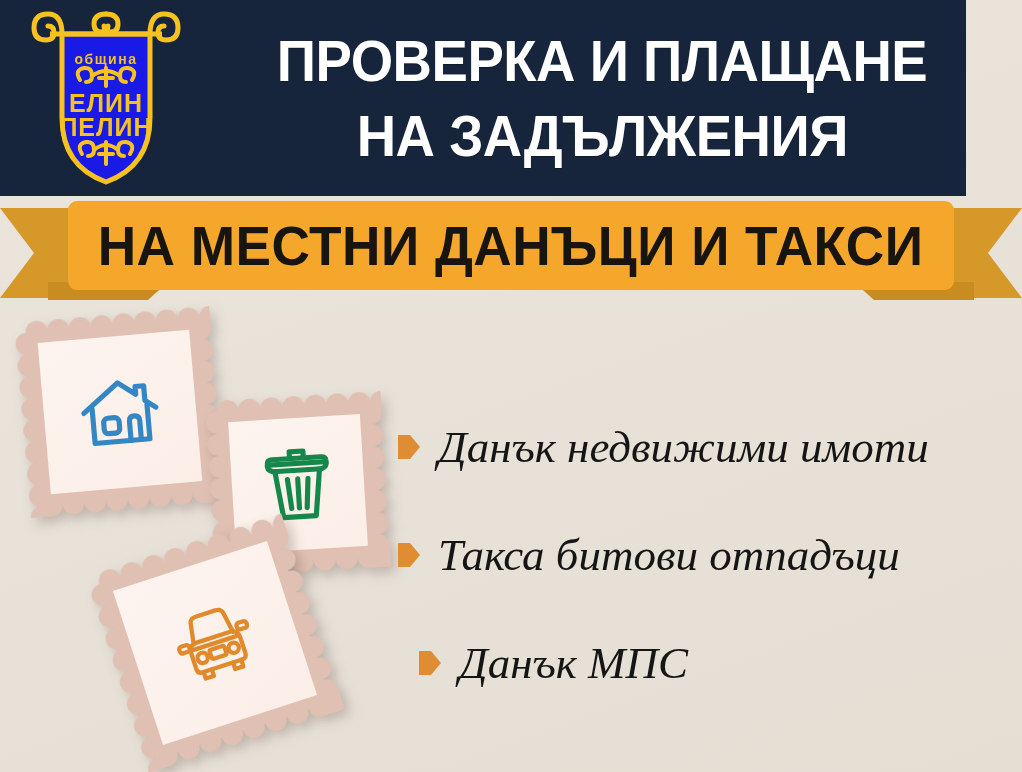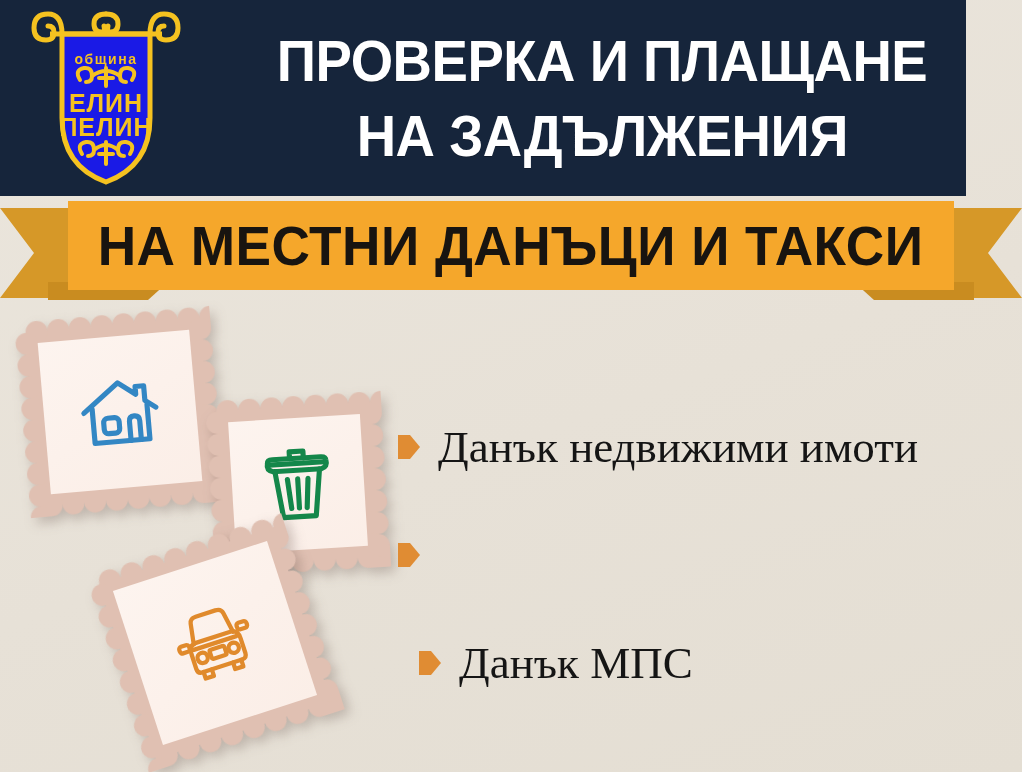--- a/index.html
+++ b/index.html
@@ -54,21 +54,21 @@
     clip-path:polygon(0 0,120px 0,86px 45px,120px 90px,0 90px);
   }
   .ribbon-fold{
     position:absolute;top:86px;height:18px;background:#c98c20;
   }
   .ribbon-fold.left{left:48px;width:120px;clip-path:polygon(0 0,120px 0,100px 18px,0 18px);}
   .ribbon-fold.right{right:48px;width:120px;clip-path:polygon(0 0,120px 0,120px 18px,20px 18px);}
   .ribbon-main{
     position:absolute;left:68px;top:5px;width:886px;height:89px;
     background:#f5a72b;
-    display:flex;align-items:center;justify-content:center;
+    display:flex;align-items:center;justify-content:center;border-radius:9px;
   }
   .ribbon-text{
     color:#181410;
     font-family:"Liberation Sans",sans-serif;
     font-weight:bold;font-size:56px;letter-spacing:0.5px;
     white-space:nowrap;transform:scaleX(0.95);
   }
 
   
   .stamp{position:absolute;width:196px;height:196px;}
@@ -87,21 +87,21 @@
   }
   .stamp .glyph svg{width:86px;height:86px;}
 
   #stamp-house{left:22px;top:314px;transform:rotate(-5deg);}
   #stamp-trash{left:210px;top:396px;transform:rotate(-3.5deg);width:176px;height:176px;}
   #stamp-car{left:112px;top:540px;transform:rotate(-18deg);width:206px;height:206px;}
 
   
   .bullets{position:absolute;left:398px;top:418px;width:612px;}
   .bullet-row{
-    display:flex;align-items:center;height:58px;margin-bottom:50px;
+    display:flex;align-items:center;height:58px;margin-bottom:50px;font-style:italic;
   }
   .bullet-row:last-child{margin-bottom:10px;padding-left:21px;}
   .bullet-mark{
     width:22px;height:24px;flex:0 0 22px;margin-right:18px;
     background:#e08c33;
     clip-path:polygon(0 0,12px 0,22px 12px,12px 24px,0 24px);
   }
   .bullet-label{
     font-family:"Liberation Serif",serif;
     font-size:45px;color:#151515;line-height:1;white-space:nowrap;
@@ -327,20 +327,21 @@
 
   <div class="bullets">
 
     <div class="bullet-row">
       <span class="bullet-mark"></span>
       <span class="bullet-label">Данък недвижими имоти</span>
     </div>
 
     <div class="bullet-row">
       <span class="bullet-mark"></span>
+      <span class="bullet-label">Такса битови отпадъци</span>
     </div>
 
     <div class="bullet-row">
       <span class="bullet-mark"></span>
       <span class="bullet-label">Данък МПС</span>
     </div>
 
   </div>
 
 </div>

